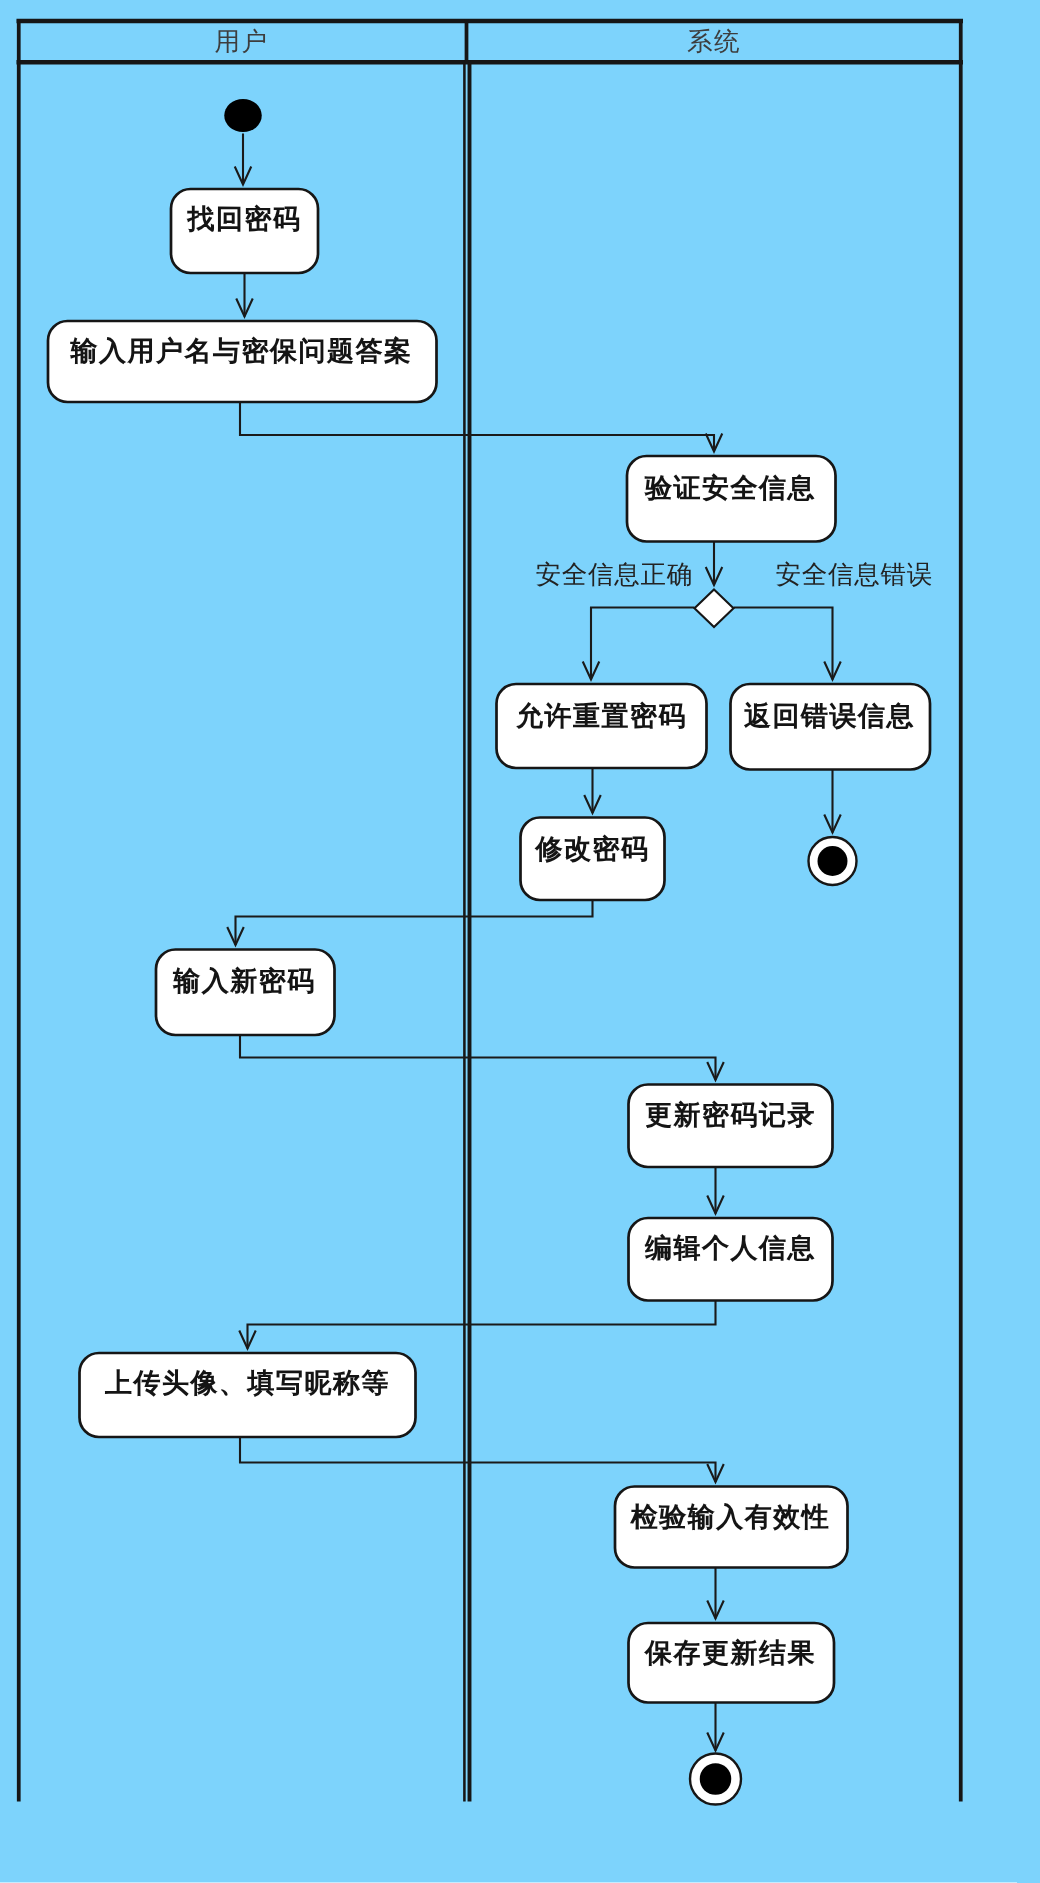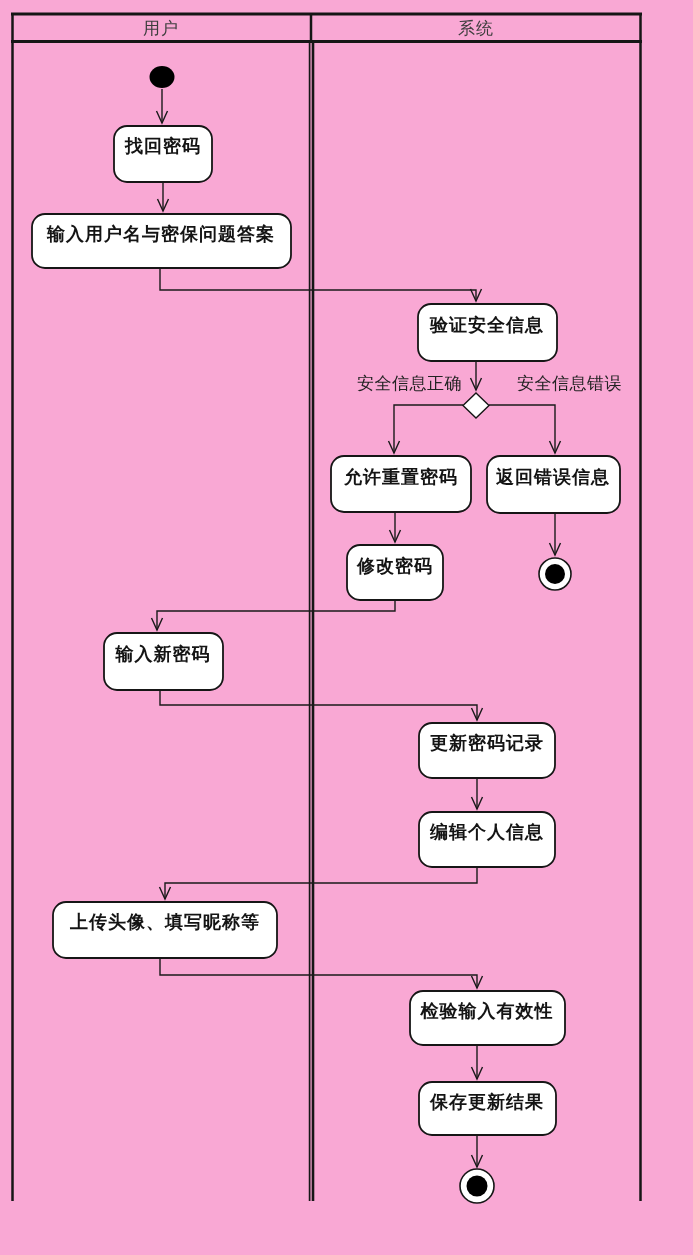--- a/index.html
+++ b/index.html
@@ -4,21 +4,21 @@
 <style>
   html, body {
     margin: 0;
     padding: 0;
     background: #ffffff;
   }
   .page {
     position: relative;
     width: 693px;
     height: 1255px;
-    background: #f9a8d4;
+    background: #7dd3fc;
     font-family: "Liberation Serif", "DejaVu Serif", serif;
   }
   svg { display: block; }
 
   .frame-line   { stroke: #161616; fill: none; }
   .edge         { stroke: #1a1a1a; stroke-width: 1.4; fill: none; }
   .activity-box { fill: #ffffff; stroke: #161616; stroke-width: 1.8; }
   .diamond      { fill: #ffffff; stroke: #161616; stroke-width: 1.4; }
   .node-fill    { fill: #000000; }
   .final-ring   { fill: #ffffff; stroke: #161616; stroke-width: 1.6; }

